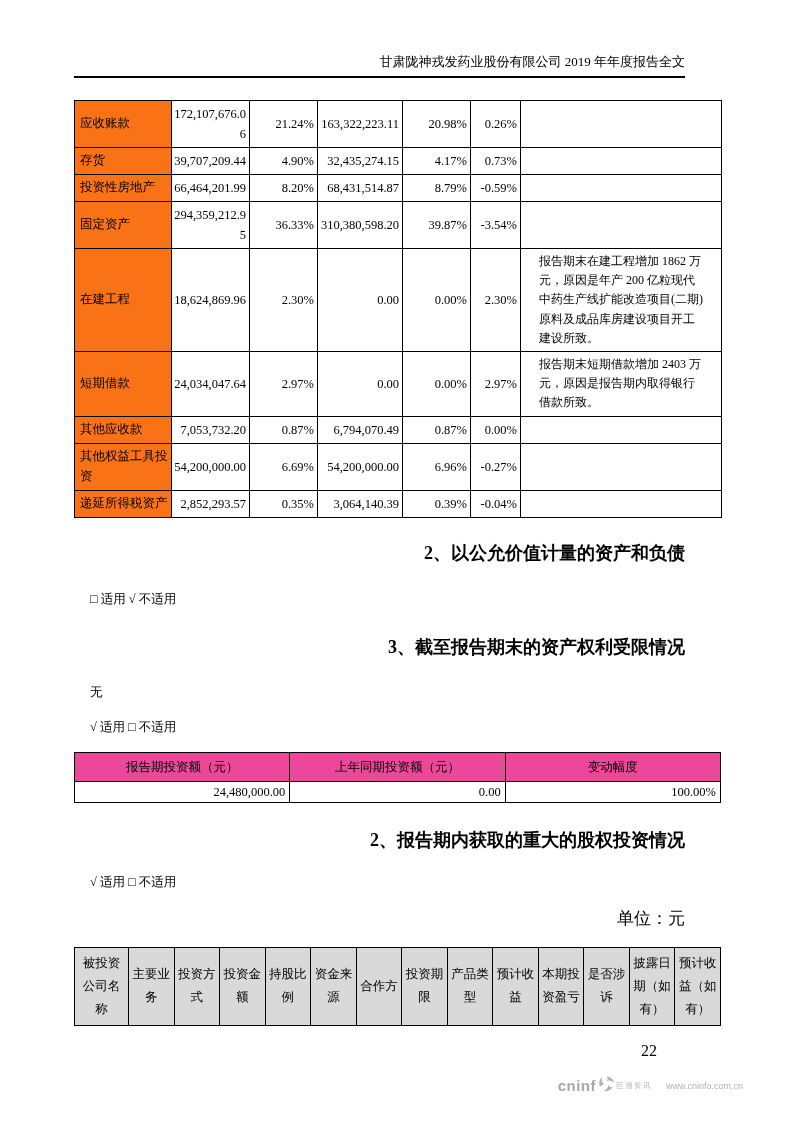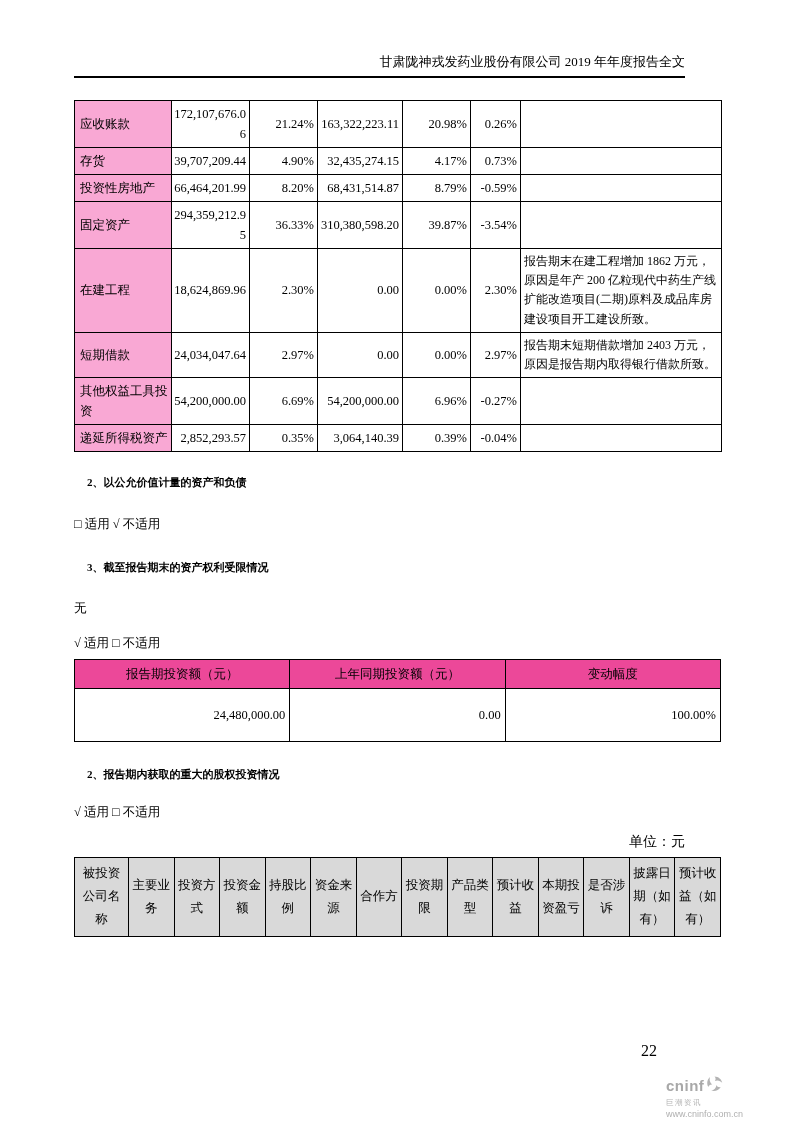--- a/index.html
+++ b/index.html
@@ -28,51 +28,51 @@
     table-layout: fixed;
     width: 647px;
     font-size: 12.5px;
     border: 1.5px solid #000;
   }
   .dtable td, .dtable th { border: 1px solid #000; vertical-align: middle; font-weight: normal; }
 
   
   .t1 { margin-top: 22px; }
   .t1 td { line-height: 1.6; }
-  .cell-name   { background:#f9a8d4; text-align:left;  padding:3px 3px 3px 5px; }
+  .cell-name   { background:#f97316; text-align:left;  padding:3px 3px 3px 5px;font-family:Liberation Mono, monospace; }
   .cell-num    { text-align:right; word-break:break-all; padding:3px 3px 3px 2px; }
-  .cell-remark { text-align:left; font-size:12px; line-height:1.8; padding:3px 3px; }
-
-  
-  .h-small { font-size:11px; font-weight:bold; margin:13px; }
+  .cell-remark { text-align:left; font-size:12px; line-height:1.8; padding:3px 18px; }
+
+  
+  .h-small { font-size:18px; font-weight:bold; margin:0;text-align:right; }
   .h-big   { font-size:17px; font-weight:bold; margin:0; }
-  .plain   { font-size:12.5px; margin:0; }
+  .plain   { font-size:12.5px; margin:16px; }
   .mt-s2    { margin-top:23px; }
   .mt-apply1{ margin-top:26px; }
   .mt-s3    { margin-top:27px; }
   .mt-none  { margin-top:25px; }
   .mt-s5    { margin-top:24px; }
   .mt-s51   { margin-top:26px; }
   .mt-apply2{ margin-top:18px; }
   .mt-t2    { margin-top:7px; }
   .mt-s52   { margin-top:25px; }
   .mt-apply3{ margin-top:22px; }
-  .unit-line{ margin-top:12px; text-align:right; font-size:14px; }
+  .unit-line{ margin-top:12px; text-align:right; font-size:17px; }
 
   
   .t2 th { background:#ec4899; text-align:center; padding:4px 3px; line-height:1.6; }
-  .t2 td { text-align:right; padding:16px 4px; line-height:1.6; }
-
-  
-  .t3 { margin-top:6px;padding-left:24px; }
+  .t2 td { text-align:right; padding:0 4px; line-height:1.6; }
+
+  
+  .t3 { margin-top:17px;padding-left:24px; }
   .t3 th { background:#d9d9d9; text-align:center; padding:4px 2px; line-height:1.85; }
 
   
   .page-number { position:absolute; top:1042px; right:100px; font-size:16px; }
-  .cninfo-logo { position:absolute; top:1074px; right:14px; display:flex; flex-direction:column; align-items:flex-start; }
+  .cninfo-logo { position:absolute; top:1074px; right:14px; display:flex; align-items:center; }
   .logo-row1 { display:flex; align-items:center; gap:1px; }
   .logo-name { font-family:"Liberation Sans", sans-serif; font-weight:bold; font-size:15px; color:#a8a8a8; letter-spacing:.5px; }
   .logo-caption { font-size:7.5px; color:#b2b2b2; letter-spacing:1.5px; margin:1px 14px 0 0; }
   .logo-url { font-family:"Liberation Sans", sans-serif; font-size:9px; color:#b0b0b0; margin-top:1px; }
 </style>
 </head>
 <body>
 
 <div class="page">
   <div class="content">
@@ -136,20 +136,29 @@
             <td class="cell-remark">报告期末在建工程增加 1862 万元，原因是年产 200 亿粒现代中药生产线扩能改造项目(二期)原料及成品库房建设项目开工建设所致。</td>
           </tr>
           <tr>
             <td class="cell-name">短期借款</td>
             <td class="cell-num">24,034,047.64</td>
             <td class="cell-num">2.97%</td>
             <td class="cell-num">0.00</td>
             <td class="cell-num">0.00%</td>
             <td class="cell-num">2.97%</td>
             <td class="cell-remark">报告期末短期借款增加 2403 万元，原因是报告期内取得银行借款所致。</td>
+          </tr>
+          <tr>
+            <td class="cell-name">其他应收款</td>
+            <td class="cell-num">7,053,732.20</td>
+            <td class="cell-num">0.87%</td>
+            <td class="cell-num">6,794,070.49</td>
+            <td class="cell-num">0.87%</td>
+            <td class="cell-num">0.00%</td>
+            <td class="cell-remark"></td>
           </tr>
           <tr>
             <td class="cell-name">其他权益工具投资</td>
             <td class="cell-num">54,200,000.00</td>
             <td class="cell-num">6.69%</td>
             <td class="cell-num">54,200,000.00</td>
             <td class="cell-num">6.96%</td>
             <td class="cell-num">-0.27%</td>
             <td class="cell-remark"></td>
           </tr>

